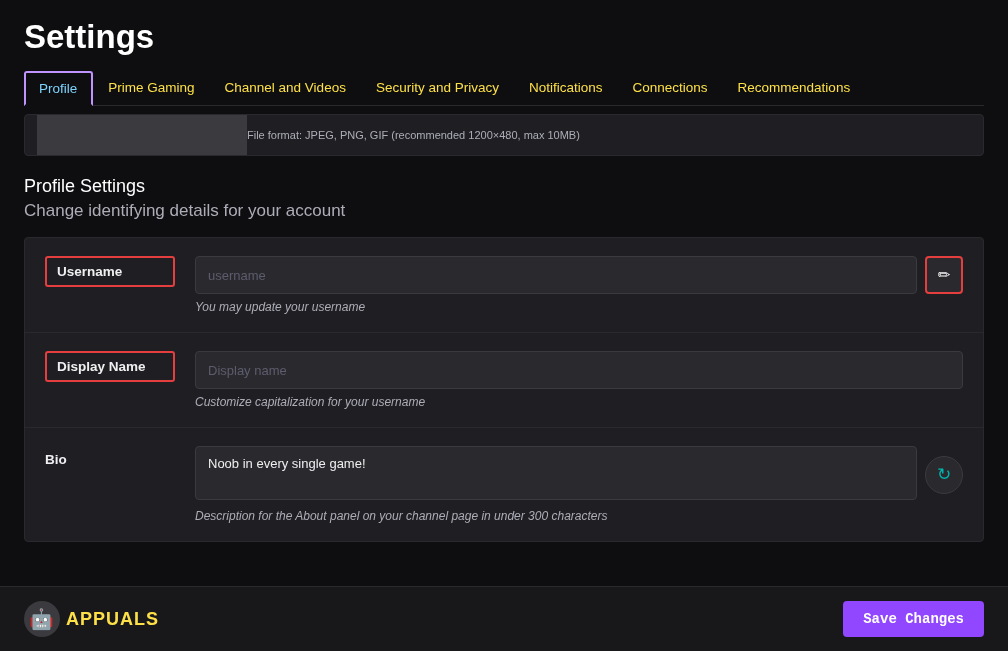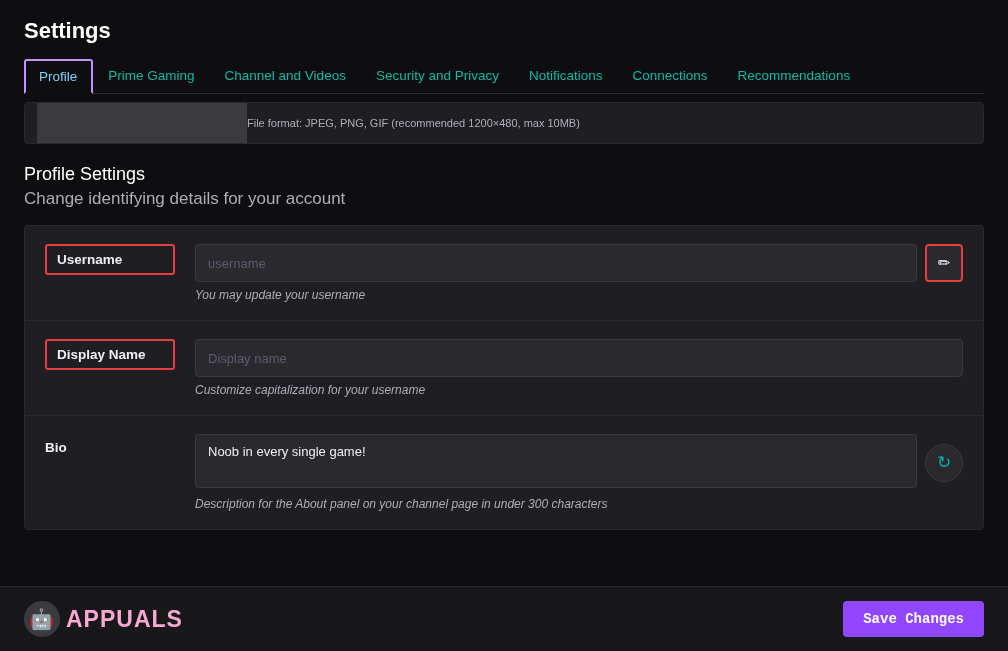--- a/index.html
+++ b/index.html
@@ -19,37 +19,37 @@
       background: #0e0e10;
       display: flex;
       flex-direction: column;
     }
 
     
     .header {
       padding: 18px 24px 0 24px;
     }
     .header h1 {
-      font-size: 22px;
+      font-size: 33px;
       font-weight: 700;
       color: #ffffff;
       margin-bottom: 14px;
     }
 
     
     .nav-tabs {
       display: flex;
       gap: 0;
       border-bottom: 1px solid #2a2a2e;
     }
     .nav-tab {
       padding: 8px 14px;
       cursor: pointer;
       font-size: 13.5px;
-      color: #14b8a6;
+      color: #fde047;
       white-space: nowrap;
       border: 1px solid transparent;
       position: relative;
       top: 1px;
     }
     .nav-tab.active {
       color: #7dd3fc;
       border: 2px solid #bf94ff;
       border-radius: 3px 3px 0 0;
       border-bottom-color: #0e0e10;
@@ -247,23 +247,23 @@
       width: 36px;
       height: 36px;
       background: #3a3a3f;
       border-radius: 50%;
       display: flex;
       align-items: center;
       justify-content: center;
       font-size: 20px;
     }
     .brand-text {
-      font-size: 23px;
+      font-size: 18px;
       font-weight: 700;
-      color: #f9a8d4;
+      color: #fde047;
       letter-spacing: 1px;
     }
     .save-btn {
       background: #9147ff;
       color: #ffffff;
       border: none;
       border-radius: 4px;
       padding: 10px 20px;
       font-size: 14px;
       font-weight: 600;

